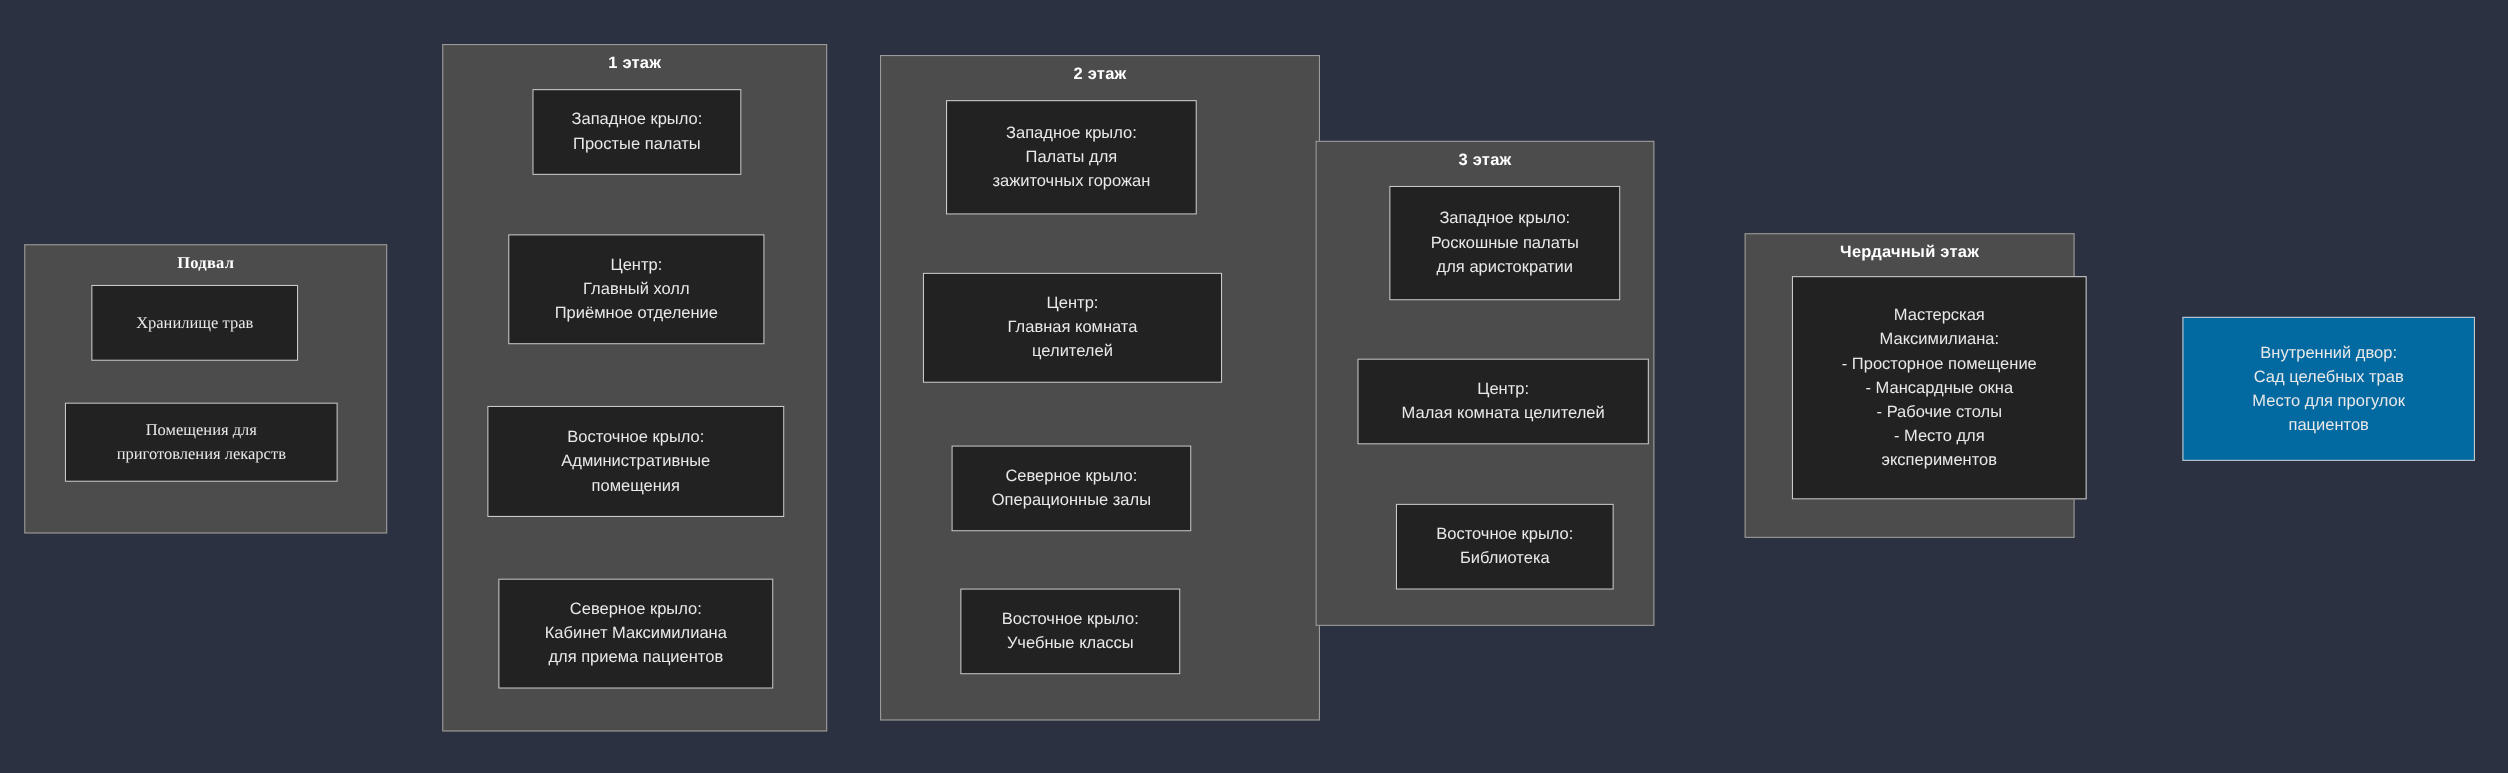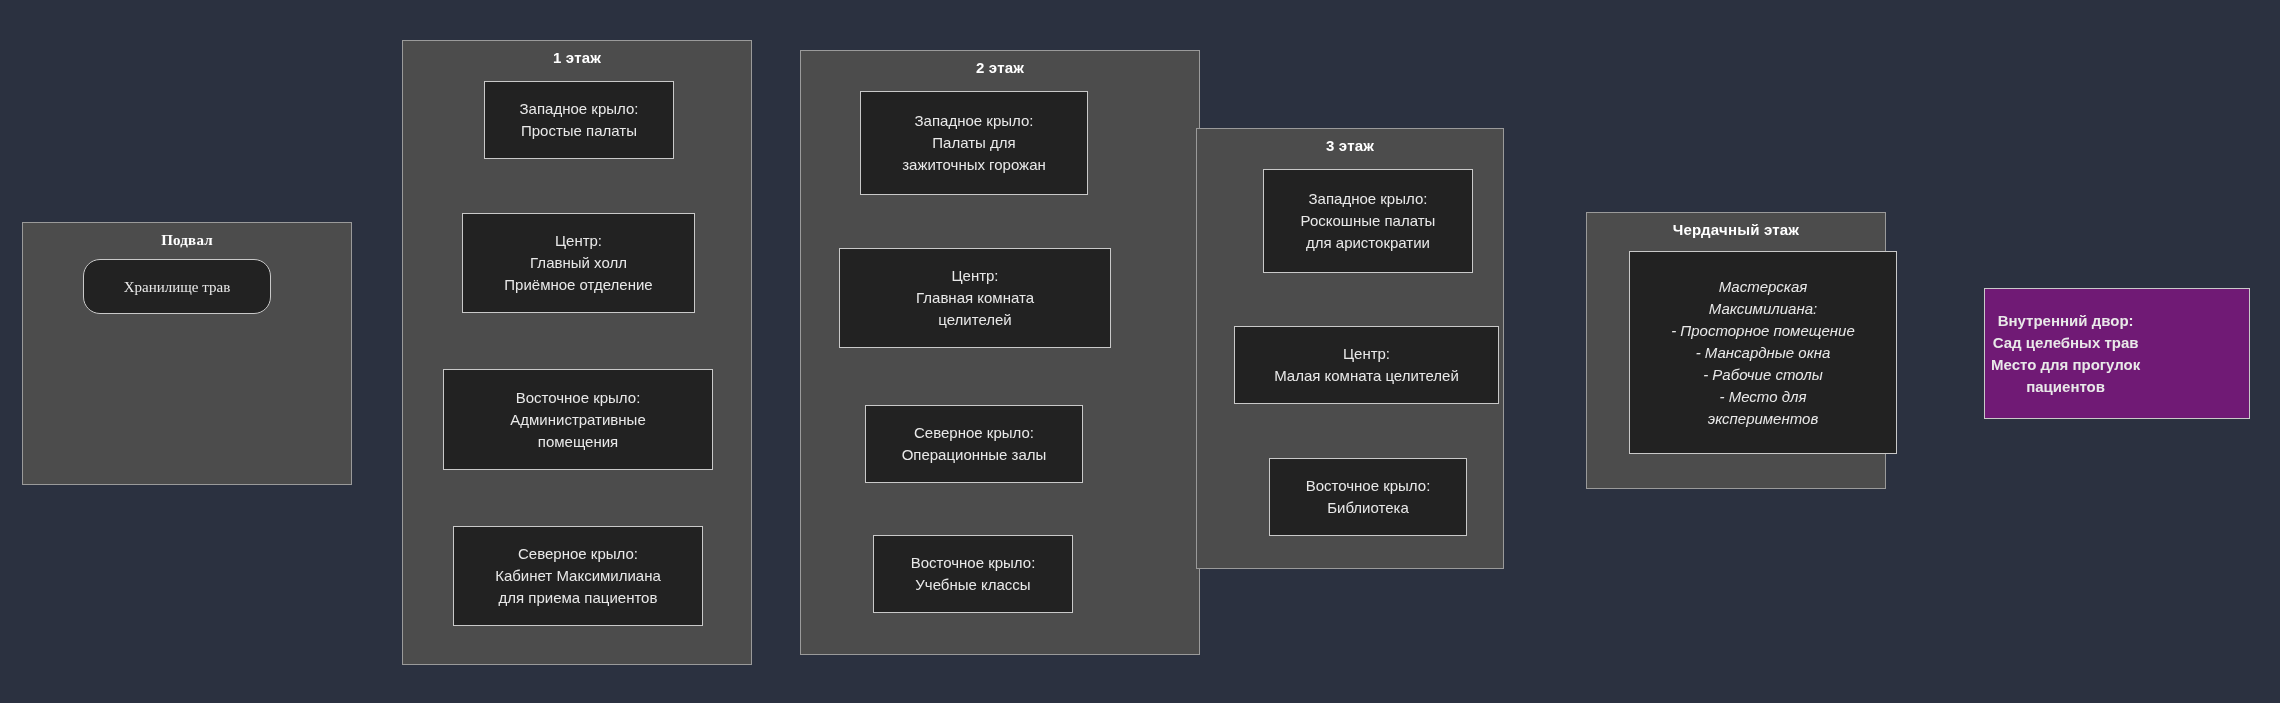--- a/index.html
+++ b/index.html
@@ -63,37 +63,41 @@
     color: #e9e9e9;
     font-size: 15px;
     line-height: 22px;
     white-space: pre-line;
     padding: 0 6px;
   }
 
   
   .standalone-box {
     position: absolute;
-    background: #701a75;
+    background: #0369a1;
     border: 1px solid #c9c9c9;
     box-sizing: border-box;
     display: flex;
     align-items: center;
+    justify-content: center;
     text-align: center;
-    font-weight: bold;
   }
 </style>
 </head>
 <body>
 
 <div id="canvas">
     <div class="floor-panel" style="left: 22px; top: 222px; width: 330px; height: 263px; font-family: Liberation Serif, serif;">
       <div class="floor-title">Подвал</div>
-      <div class="room-box" style="left: 60px; top: 36px; width: 188px; height: 55px; border-radius: 17px;">
+      <div class="room-box" style="left: 60px; top: 36px; width: 188px; height: 69px;">
         <div class="room-text">Хранилище трав</div>
+      </div>
+      <div class="room-box" style="left: 36px; top: 143px; width: 248px; height: 72px;">
+        <div class="room-text">Помещения для
+приготовления лекарств</div>
       </div>
     </div>
     <div class="floor-panel" style="left: 402px; top: 40px; width: 350px; height: 625px;">
       <div class="floor-title">1 этаж</div>
       <div class="room-box" style="left: 81px; top: 40px; width: 190px; height: 78px;">
         <div class="room-text">Западное крыло:
 Простые палаты</div>
       </div>
       <div class="room-box" style="left: 59px; top: 172px; width: 233px; height: 100px;">
         <div class="room-text">Центр:
@@ -143,21 +147,21 @@
         <div class="room-text">Центр:
 Малая комната целителей</div>
       </div>
       <div class="room-box" style="left: 72px; top: 329px; width: 198px; height: 78px;">
         <div class="room-text">Восточное крыло:
 Библиотека</div>
       </div>
     </div>
     <div class="floor-panel" style="left: 1586px; top: 212px; width: 300px; height: 277px;">
       <div class="floor-title">Чердачный этаж</div>
-      <div class="room-box" style="left: 42px; top: 38px; width: 268px; height: 203px; font-style: italic;">
+      <div class="room-box" style="left: 42px; top: 38px; width: 268px; height: 203px;">
         <div class="room-text">Мастерская
 Максимилиана:
 - Просторное помещение
 - Мансардные окна
 - Рабочие столы
 - Место для
 экспериментов</div>
       </div>
     </div>
     <div class="standalone-box" style="left: 1984px; top: 288px; width: 266px; height: 131px;">

